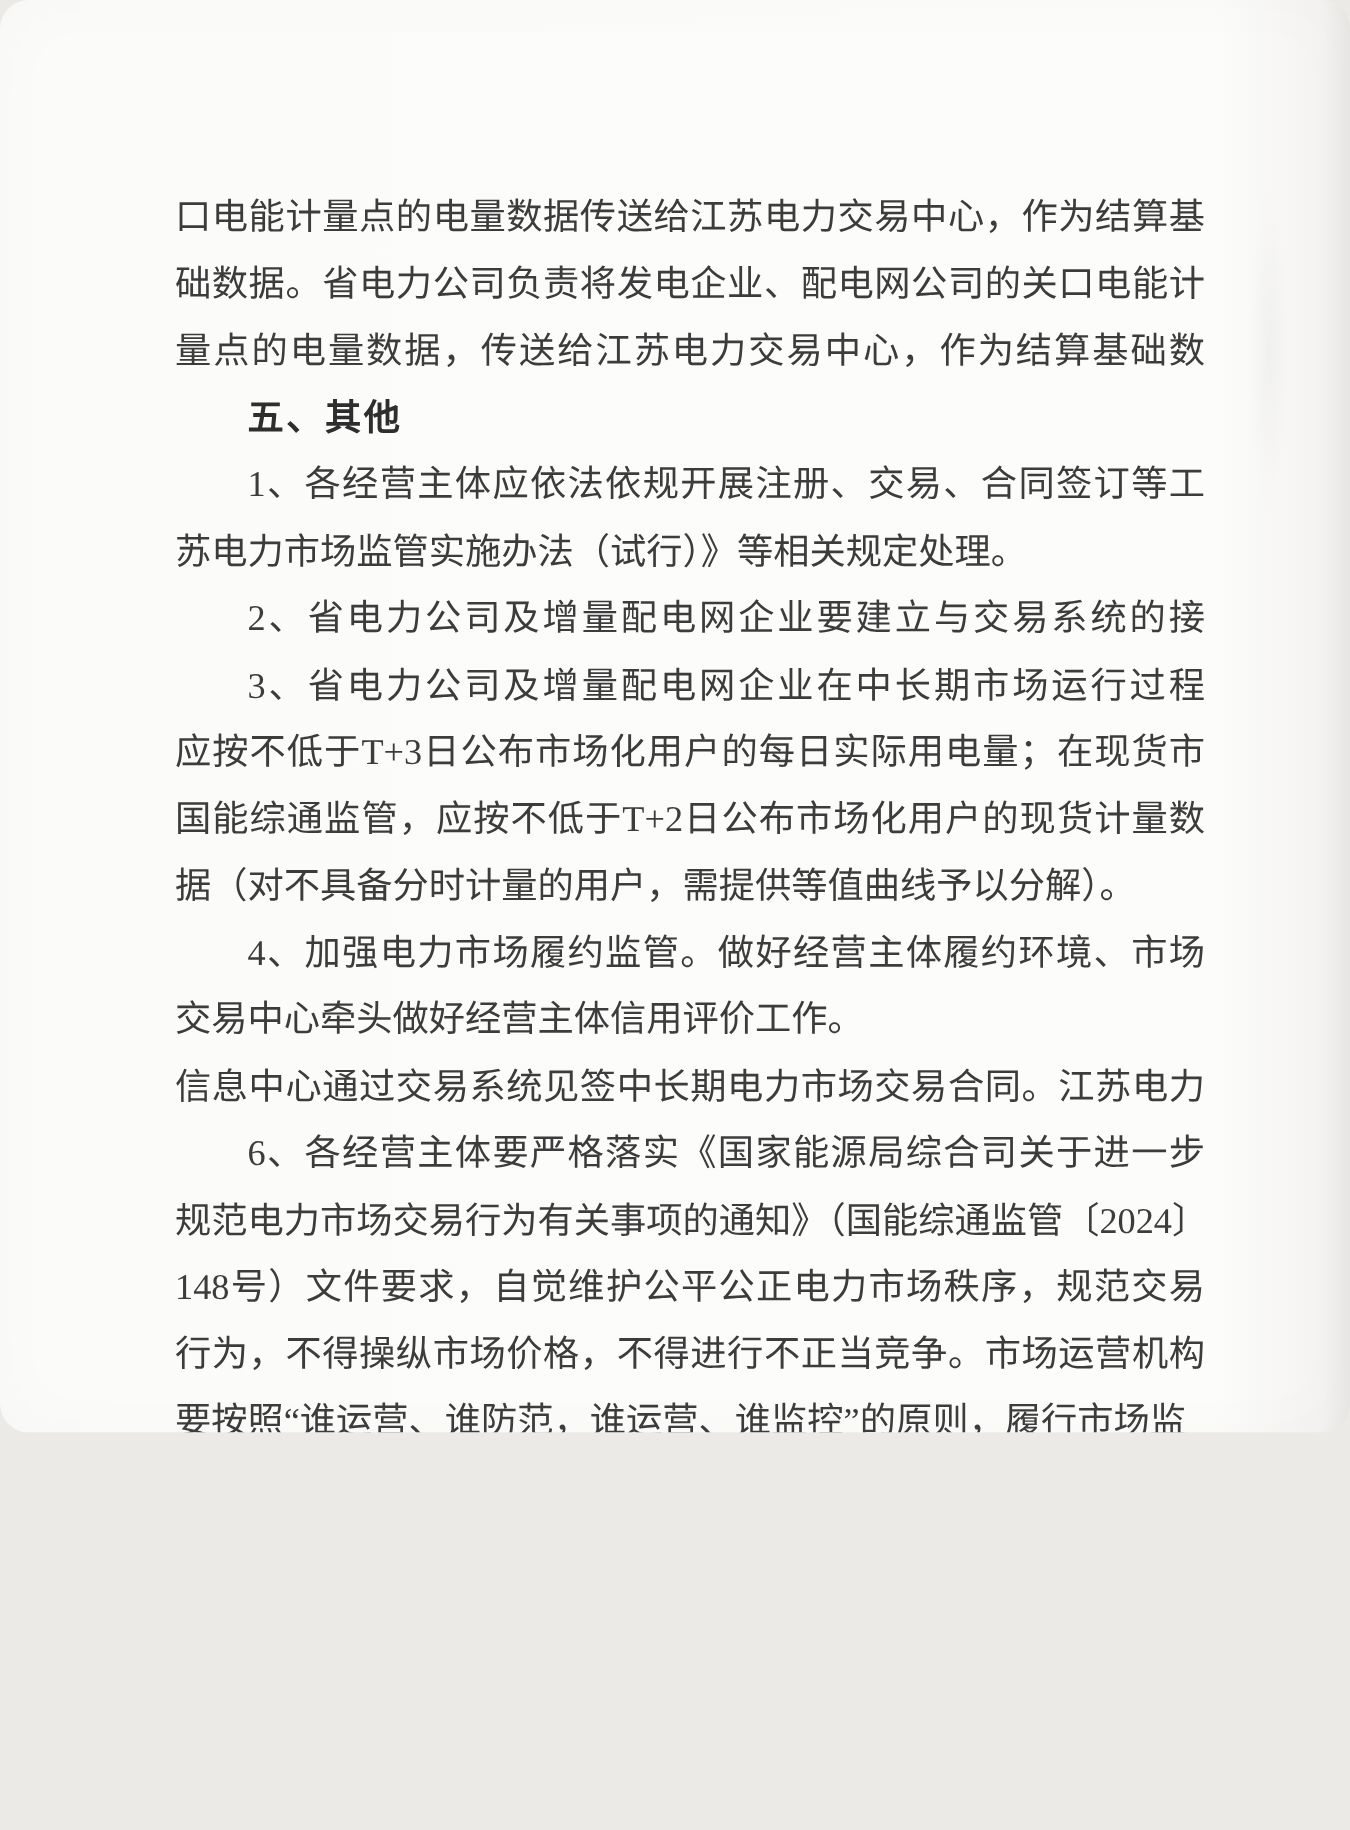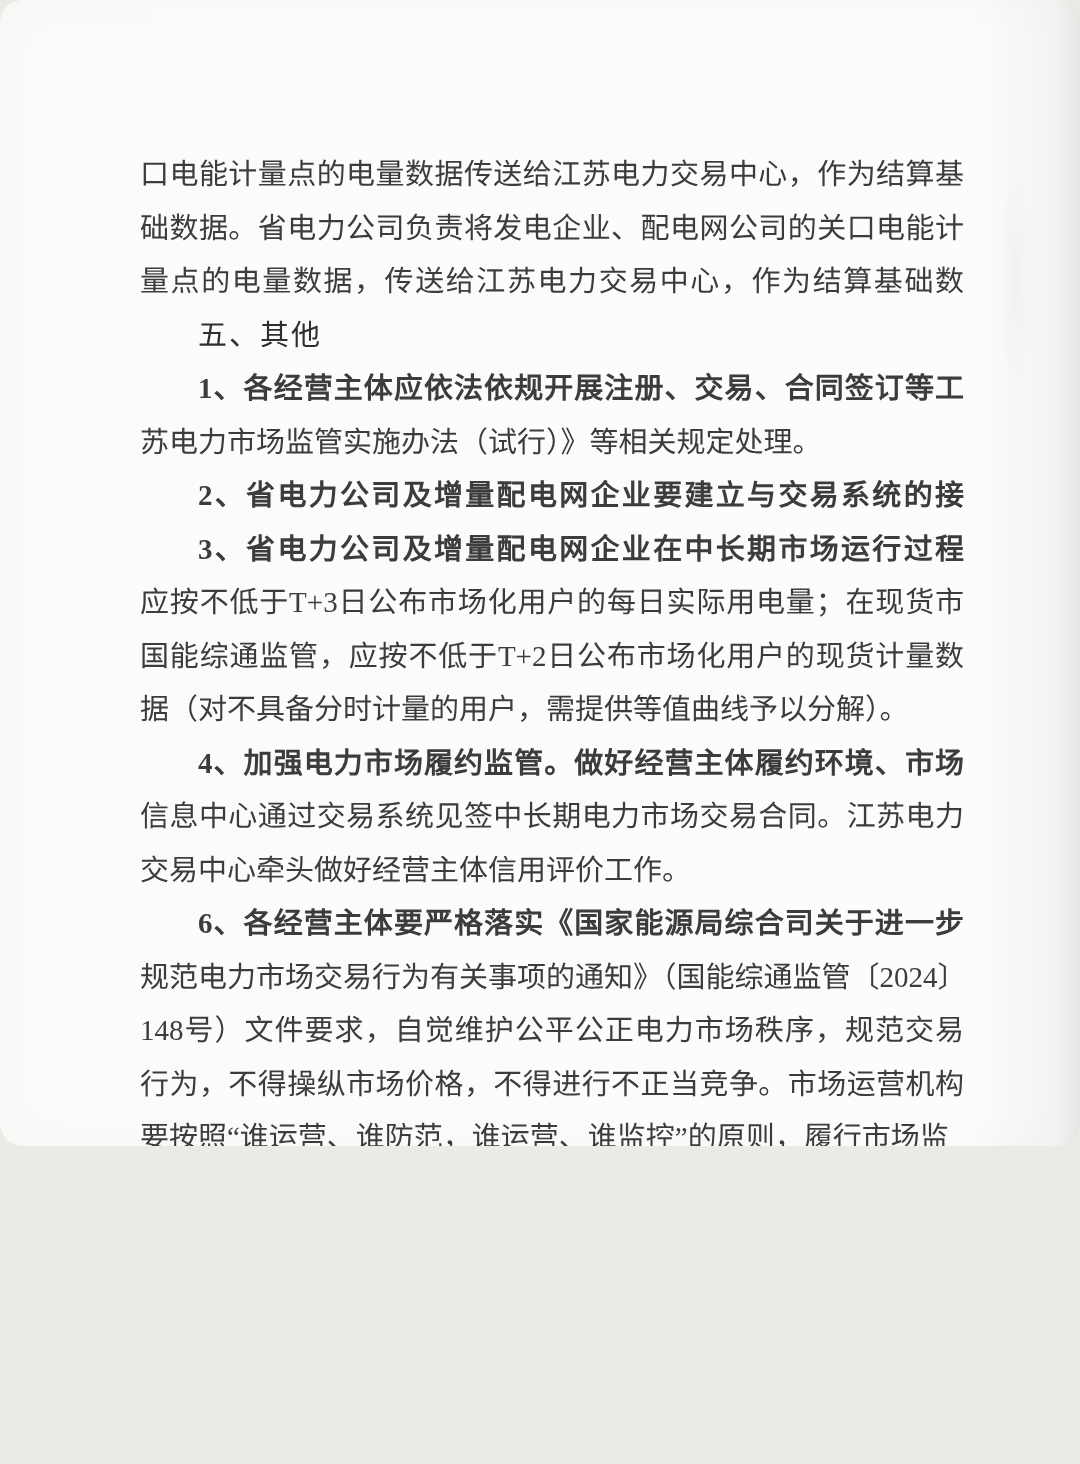--- a/index.html
+++ b/index.html
@@ -32,25 +32,24 @@
     color: #3c3c3c;
     text-align: justify;
     text-align-last: justify;
     overflow: hidden;
   }
   .line.last {
     text-align-last: left;
   }
   .line.indent {
     text-indent: 2em;
-    font-weight: bold;
   }
   .para.heading .line {
     font-family: "Liberation Sans", "DejaVu Sans", sans-serif;
-    font-weight: 400;
+    font-weight: 700;
     color: #2e2e2e;
     letter-spacing: 2px;
   }
   .footer {
     position: absolute;
     right: 104px;
     top: 1348px;
     font-family: Liberation Sans, sans-serif;
     font-size: 24px;
     color: #454545;
@@ -95,22 +94,22 @@
         <div class="line indent">2、省电力公司及增量配电网企业要建立与交易系统的接口，</div>
       </div>
       <div class="para">
         <div class="line indent">3、省电力公司及增量配电网企业在中长期市场运行过程中，</div>
         <div class="line">应按不低于T+3日公布市场化用户的每日实际用电量；在现货市</div>
         <div class="line">国能综通监管，应按不低于T+2日公布市场化用户的现货计量数</div>
         <div class="line last">据（对不具备分时计量的用户，需提供等值曲线予以分解）。</div>
       </div>
       <div class="para">
         <div class="line indent">4、加强电力市场履约监管。做好经营主体履约环境、市场</div>
+        <div class="line last">交易中心牵头做好经营主体信用评价工作。</div>
         <div class="line">信息中心通过交易系统见签中长期电力市场交易合同。江苏电力</div>
-        <div class="line last">交易中心牵头做好经营主体信用评价工作。</div>
       </div>
       <div class="para">
         <div class="line indent">6、各经营主体要严格落实《国家能源局综合司关于进一步</div>
         <div class="line">规范电力市场交易行为有关事项的通知》（国能综通监管〔2024〕</div>
         <div class="line">148号）文件要求，自觉维护公平公正电力市场秩序，规范交易</div>
         <div class="line">行为，不得操纵市场价格，不得进行不正当竞争。市场运营机构</div>
         <div class="line last">要按照“谁运营、谁防范，谁运营、谁监控”的原则，履行市场监</div>
       </div>
     </div>
 

